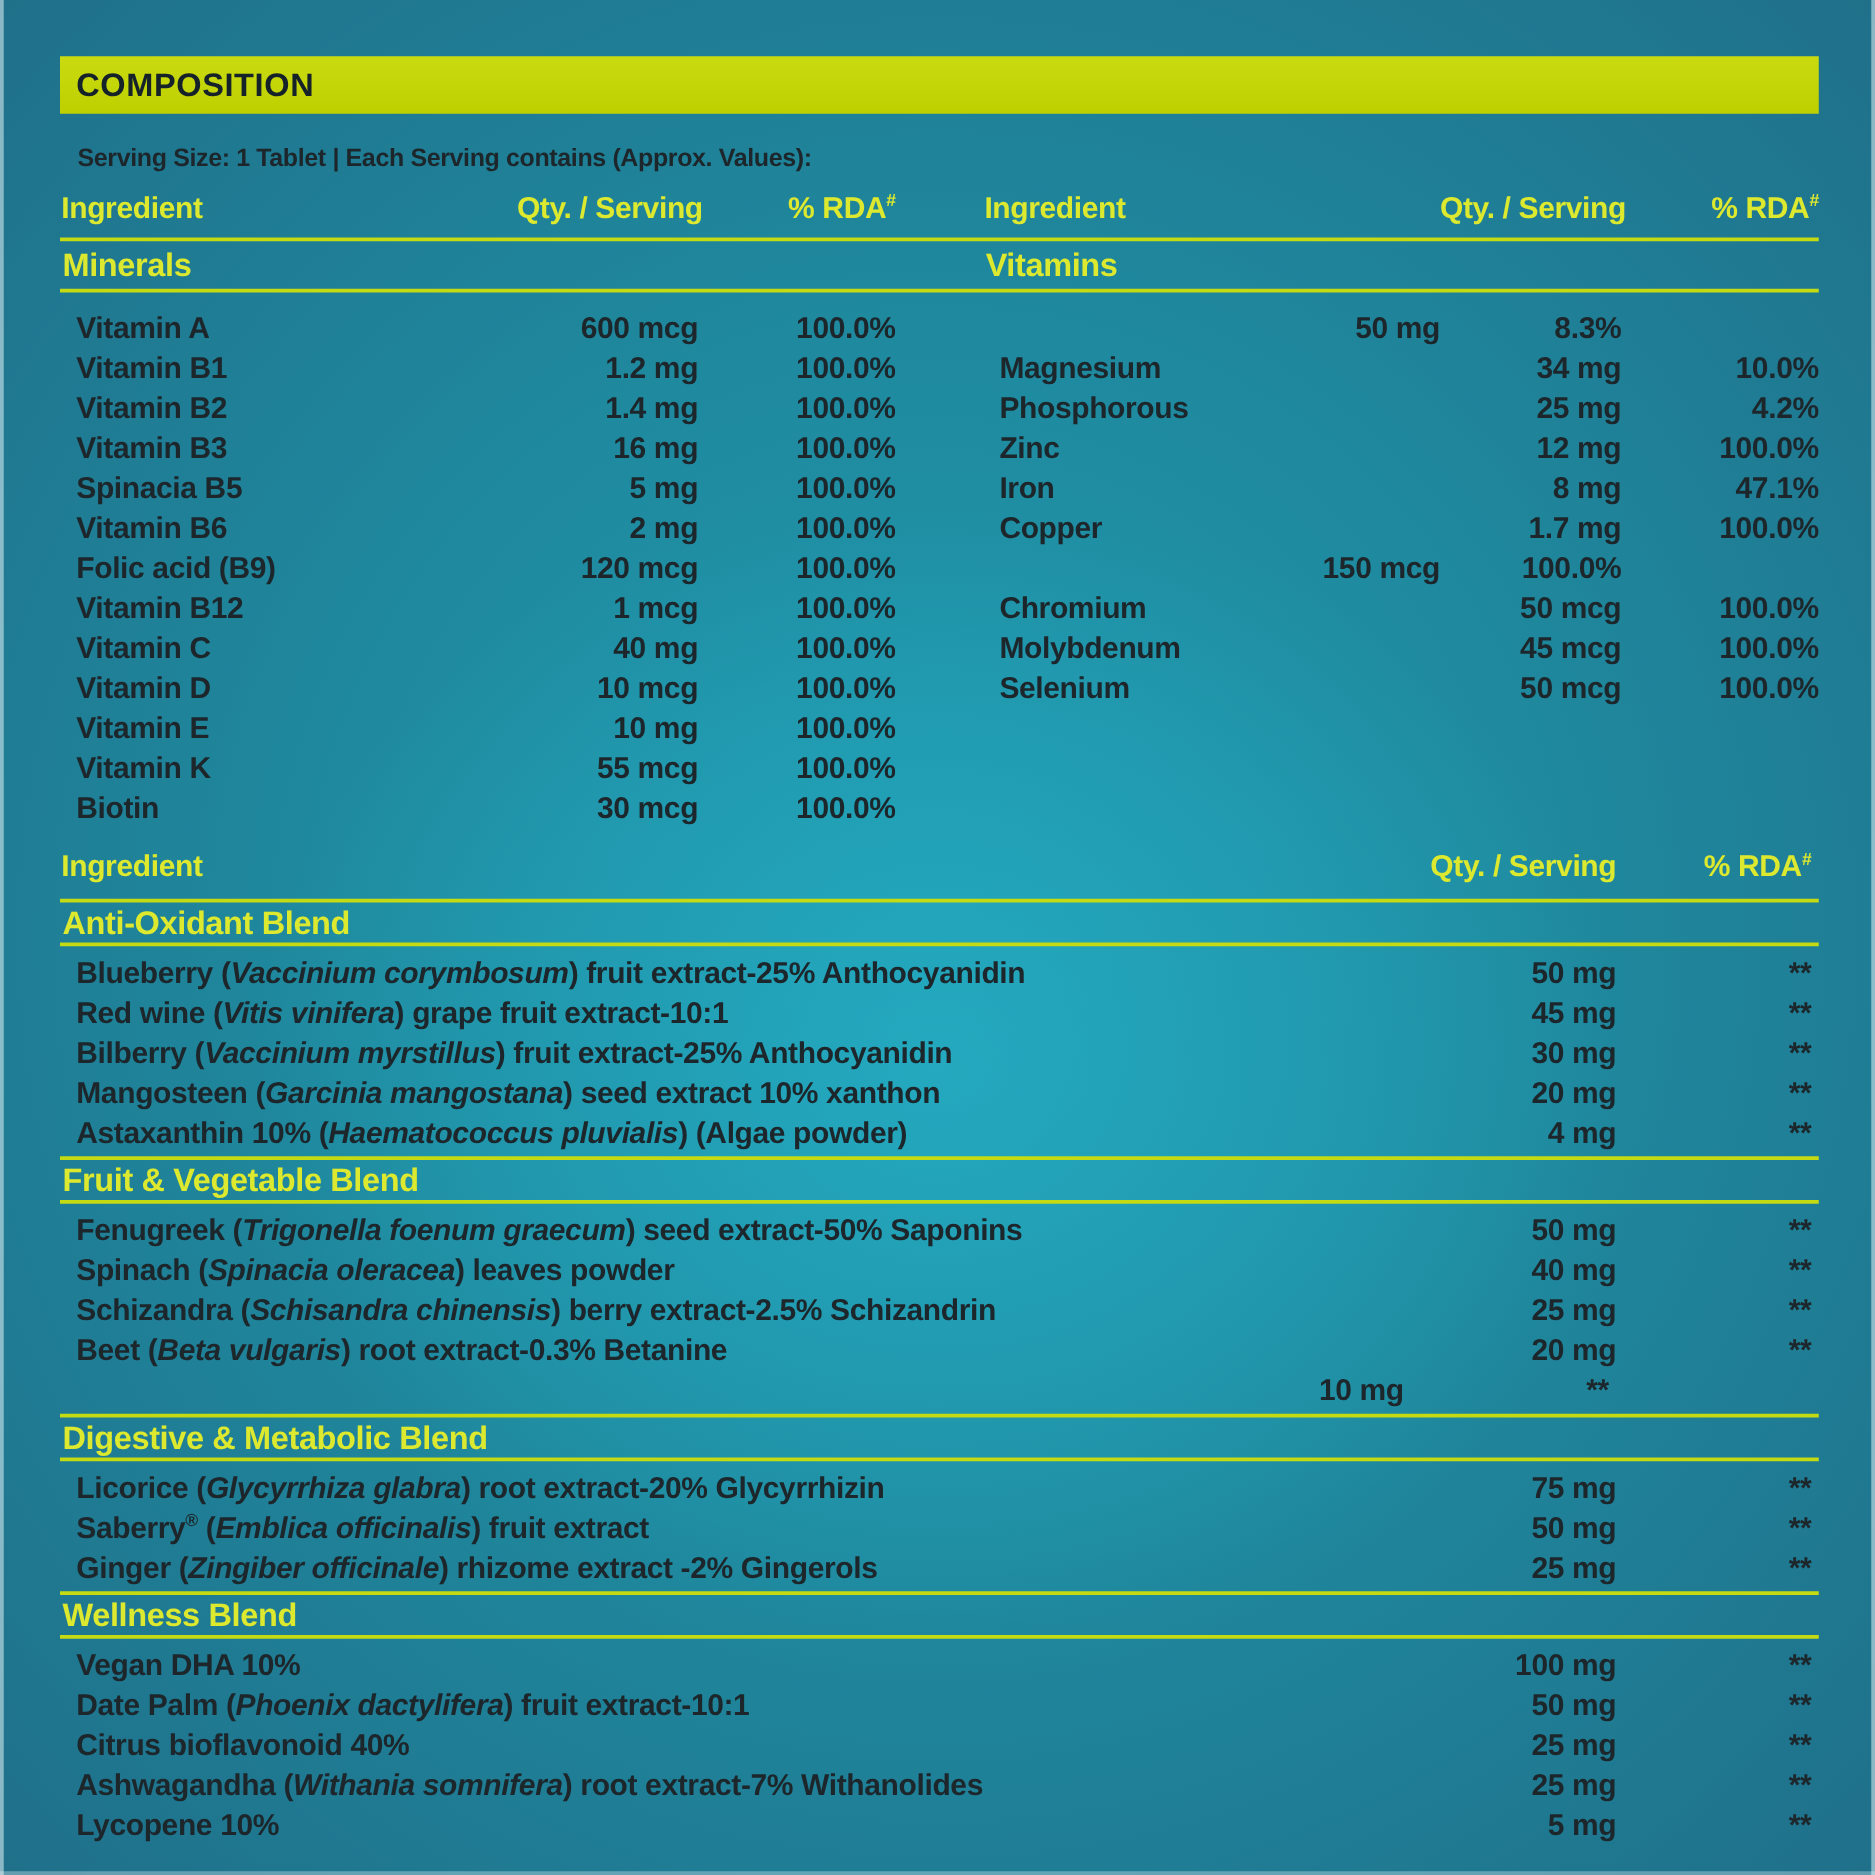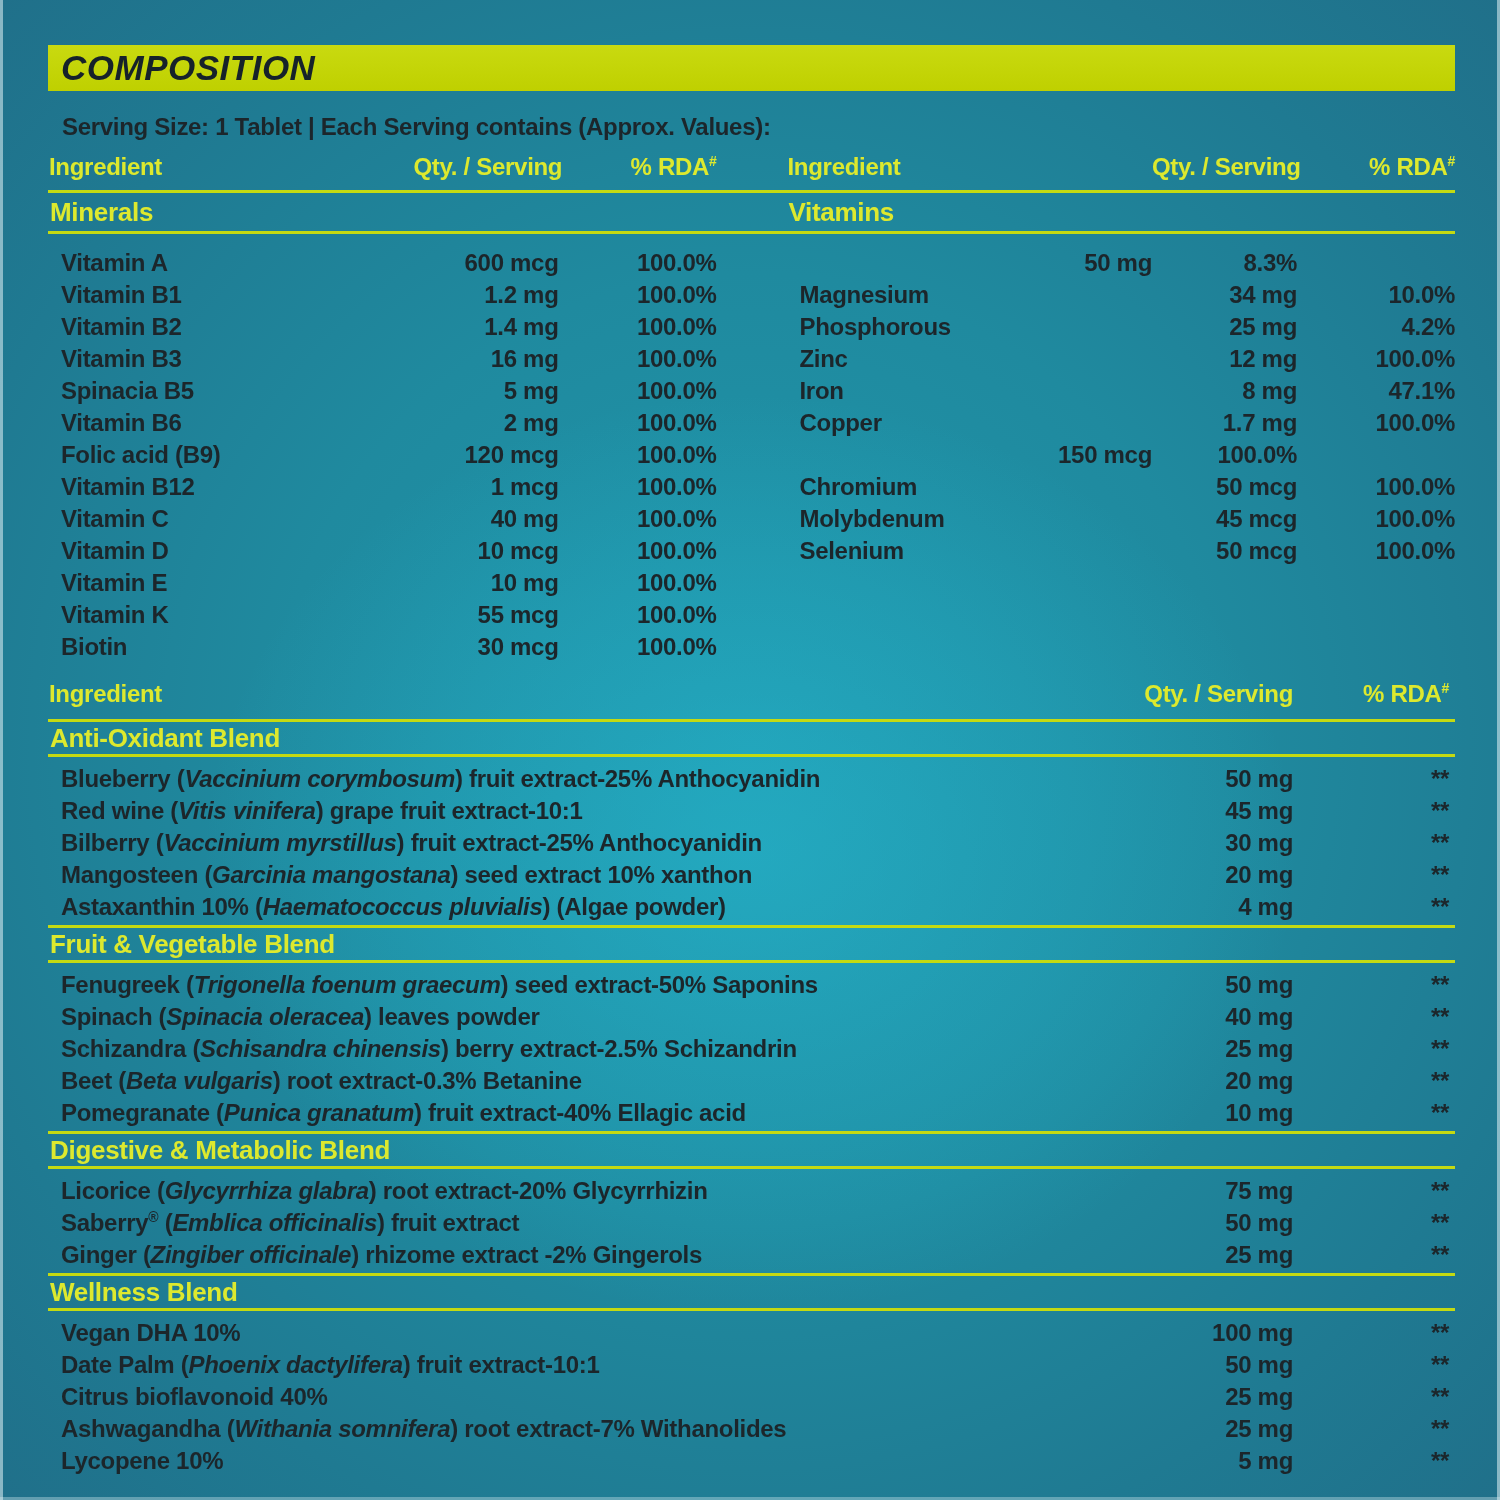--- a/index.html
+++ b/index.html
@@ -10,22 +10,22 @@
     background:
       radial-gradient(ellipse 760px 640px at 50% 57%, rgba(40,190,214,0.50) 0%, rgba(40,190,214,0.22) 45%, rgba(40,190,214,0) 72%),
       radial-gradient(ellipse at 50% 50%, #1f96ab 0%, #1f8a9f 45%, #1f7a92 78%, #20708a 100%);
   }
   .edge{position:absolute;background:rgba(225,243,246,0.55);}
   .edge.left{left:0;top:0;bottom:0;width:3px;}
   .edge.right{right:0;top:0;bottom:0;width:3px;}
   .edge.bottom{left:0;right:0;bottom:0;height:3px;background:rgba(225,243,246,0.35);}
   .content{position:absolute;left:48px;top:45px;width:1407px;}
   .title-bar{height:46px;background:linear-gradient(#c9da10,#bfd000);display:flex;align-items:center;padding-left:13px;margin-bottom:22px;}
-  .title-bar .t{font-size:35px;color:#16222a;letter-spacing:0.5px;font-style:italic;}
-  .serving{font-size:24px;line-height:28px;color:#1c262b;padding-left:14px;margin-bottom:12px;}
+  .title-bar .t{font-size:26px;color:#16222a;letter-spacing:0.5px;}
+  .serving{font-size:20px;line-height:28px;color:#1c262b;padding-left:14px;margin-bottom:12px;}
   .cols2{display:grid;grid-template-columns:1fr 1fr;column-gap:70px;}
   .trow{display:grid;grid-template-columns:1fr 145px 158px;align-items:baseline;height:32px;line-height:32px;font-size:24px;color:#1c262b;}
   .trow .c-name{padding-left:13px;white-space:nowrap;overflow:hidden;}
   .trow .c-qty,.trow .c-rda{text-align:right;white-space:nowrap;}
   .hdrrow{height:28px;line-height:28px;color:#dde92e;}
   .hdrrow .c-name{padding-left:1px;}
   sup{font-size:14px;line-height:0;}
   i{font-style:italic;}
   .hline{height:3px;background:#c4da12;}
   .mt9{margin-top:9px;}
@@ -252,21 +252,20 @@
             <span class="c-name">Schizandra (<i>Schisandra chinensis</i>) berry extract-2.5% Schizandrin</span>
             <span class="c-qty">25 mg</span>
             <span class="c-rda">**</span>
           </div>
           <div class="trow btrow">
             <span class="c-name">Beet (<i>Beta vulgaris</i>) root extract-0.3% Betanine</span>
             <span class="c-qty">20 mg</span>
             <span class="c-rda">**</span>
           </div>
           <div class="trow btrow">
-            <span class="c-name">Pomegranate (<i>Punica granatum</i>) fruit extract-40% Ellagic acid</span>
             <span class="c-qty">10 mg</span>
             <span class="c-rda">**</span>
           </div>
         </div>
         <div class="hline"></div>
         <div class="sec-title blend-title">Digestive &amp; Metabolic Blend</div>
         <div class="hline"></div>
         <div class="blend-rows">
           <div class="trow btrow">
             <span class="c-name">Licorice (<i>Glycyrrhiza glabra</i>) root extract-20% Glycyrrhizin</span>

